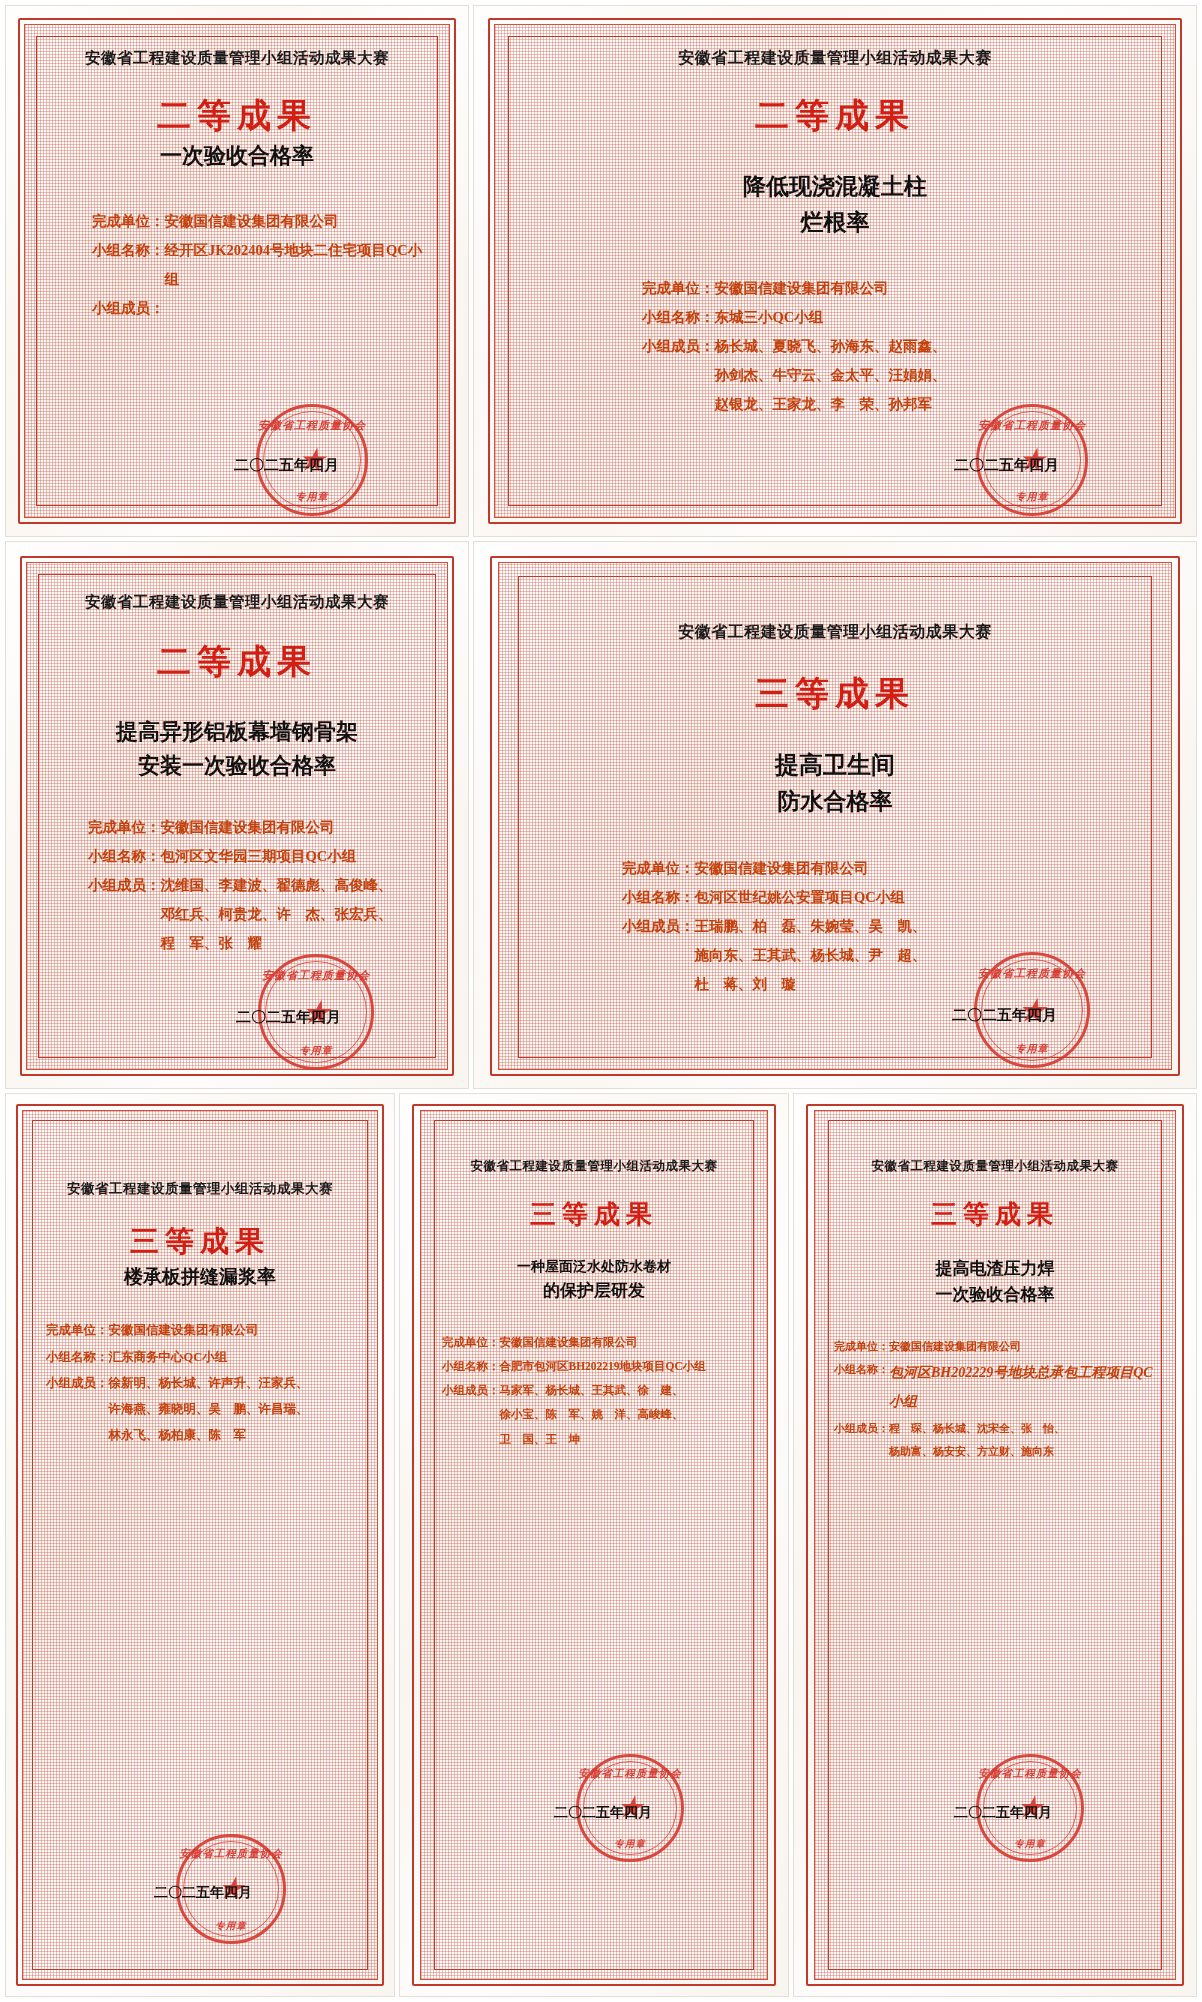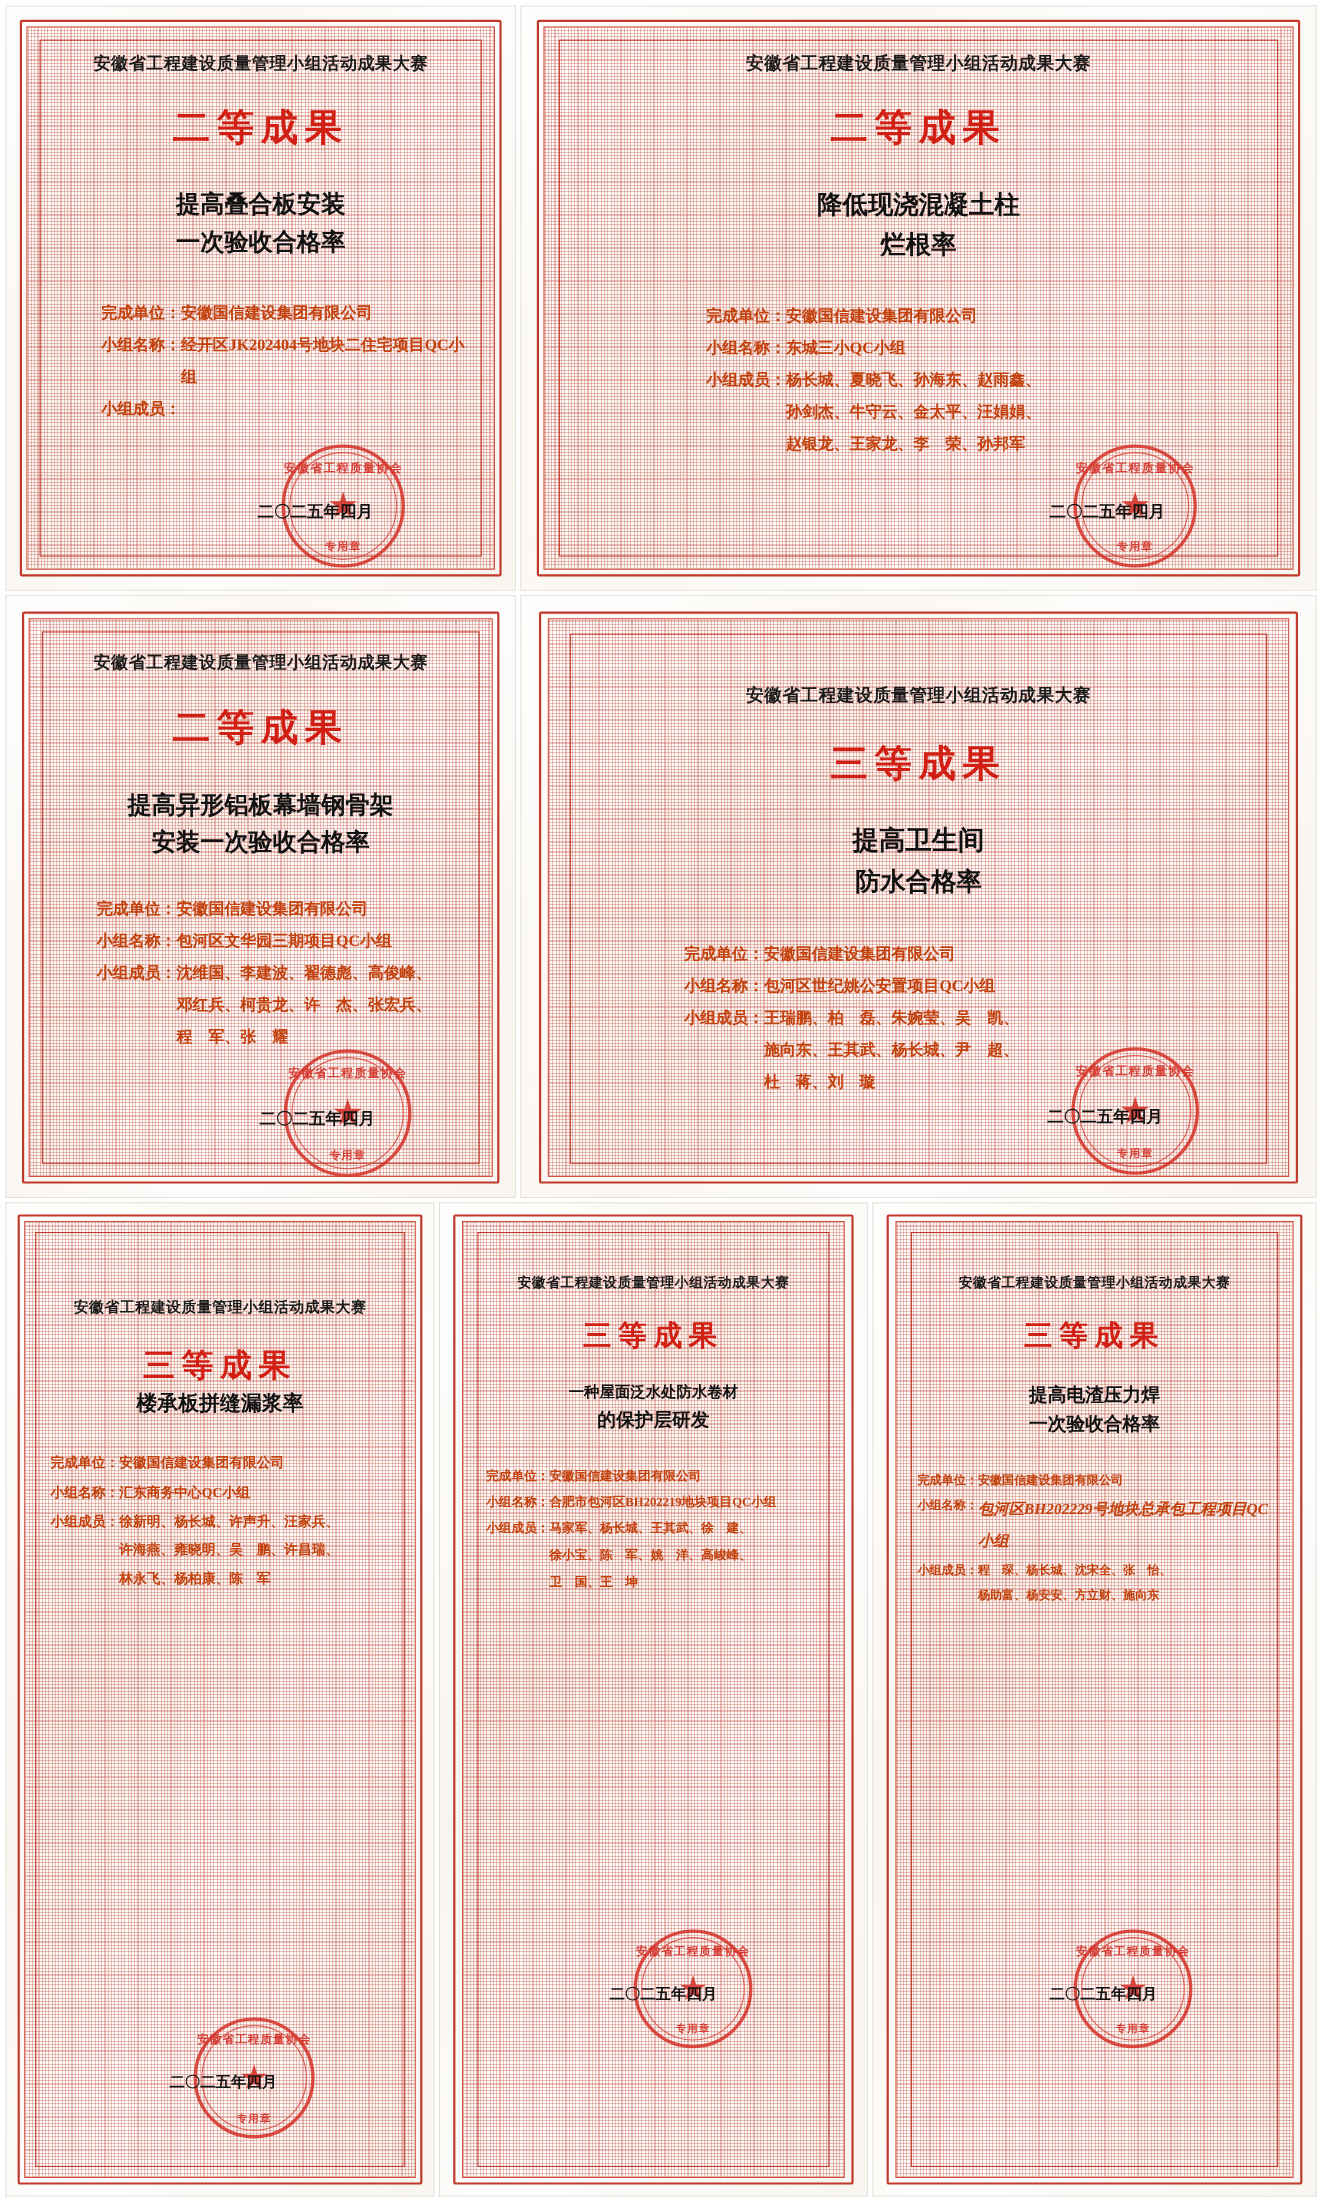--- a/index.html
+++ b/index.html
@@ -63,21 +63,21 @@
   .fields{
     text-align:left;
     color:#c2410c;
   }
   .frow{display:flex;align-items:flex-start;}
   .flabel{flex:0 0 auto;font-weight:bold;white-space:nowrap;}
   .fvalue{font-weight:bold;}
   .fcont{font-weight:bold;}
 
   
-  .seal{position:absolute;}
+  .seal{position:absolute;font-style:italic;}
   .seal .ring{
     position:absolute;inset:0;
     border:3px solid #d4342a;
     border-radius:50%;
     opacity:.88;
   }
   .seal .ring2{
     position:absolute;
     border:1px solid #d4342a;
     border-radius:50%;
@@ -112,21 +112,20 @@
 <div class="sheet">
 
   <div class="cert" id="c1" style="left:6px;top:6px;width:462px;height:530px;">
     <div class="paper"></div>
     <div class="border-out" style="left:12px;top:12px;right:12px;bottom:12px;"></div>
     <div class="border-mid" style="left:18px;top:18px;right:18px;bottom:18px;"></div>
     <div class="border-in" style="left:30px;top:30px;right:30px;bottom:30px;"></div>
     <div class="content" style="left:34px;top:34px;right:34px;">
       <div class="title" style="font-size:15.5px;margin-top:8px;">安徽省工程建设质量管理小组活动成果大赛</div>
       <div class="grade" style="font-size:34px;margin-top:24px;">二等成果</div>
-      <div class="subject" style="font-size:22px;margin-top:30px;">提高叠合板安装</div>
       <div class="subject" style="font-size:22px;">一次验收合格率</div>
       <div class="fields" style="margin-top:34px;padding-left:52px;font-size:14.5px;line-height:2.0;">
         <div class="frow">
           <span class="flabel">完成单位：</span>
           <span class="fvalue">安徽国信建设集团有限公司</span>
         </div>
         <div class="frow">
           <span class="flabel">小组名称：</span>
           <span class="fvalue">经开区JK202404号地块二住宅项目QC小组</span>
         </div>

